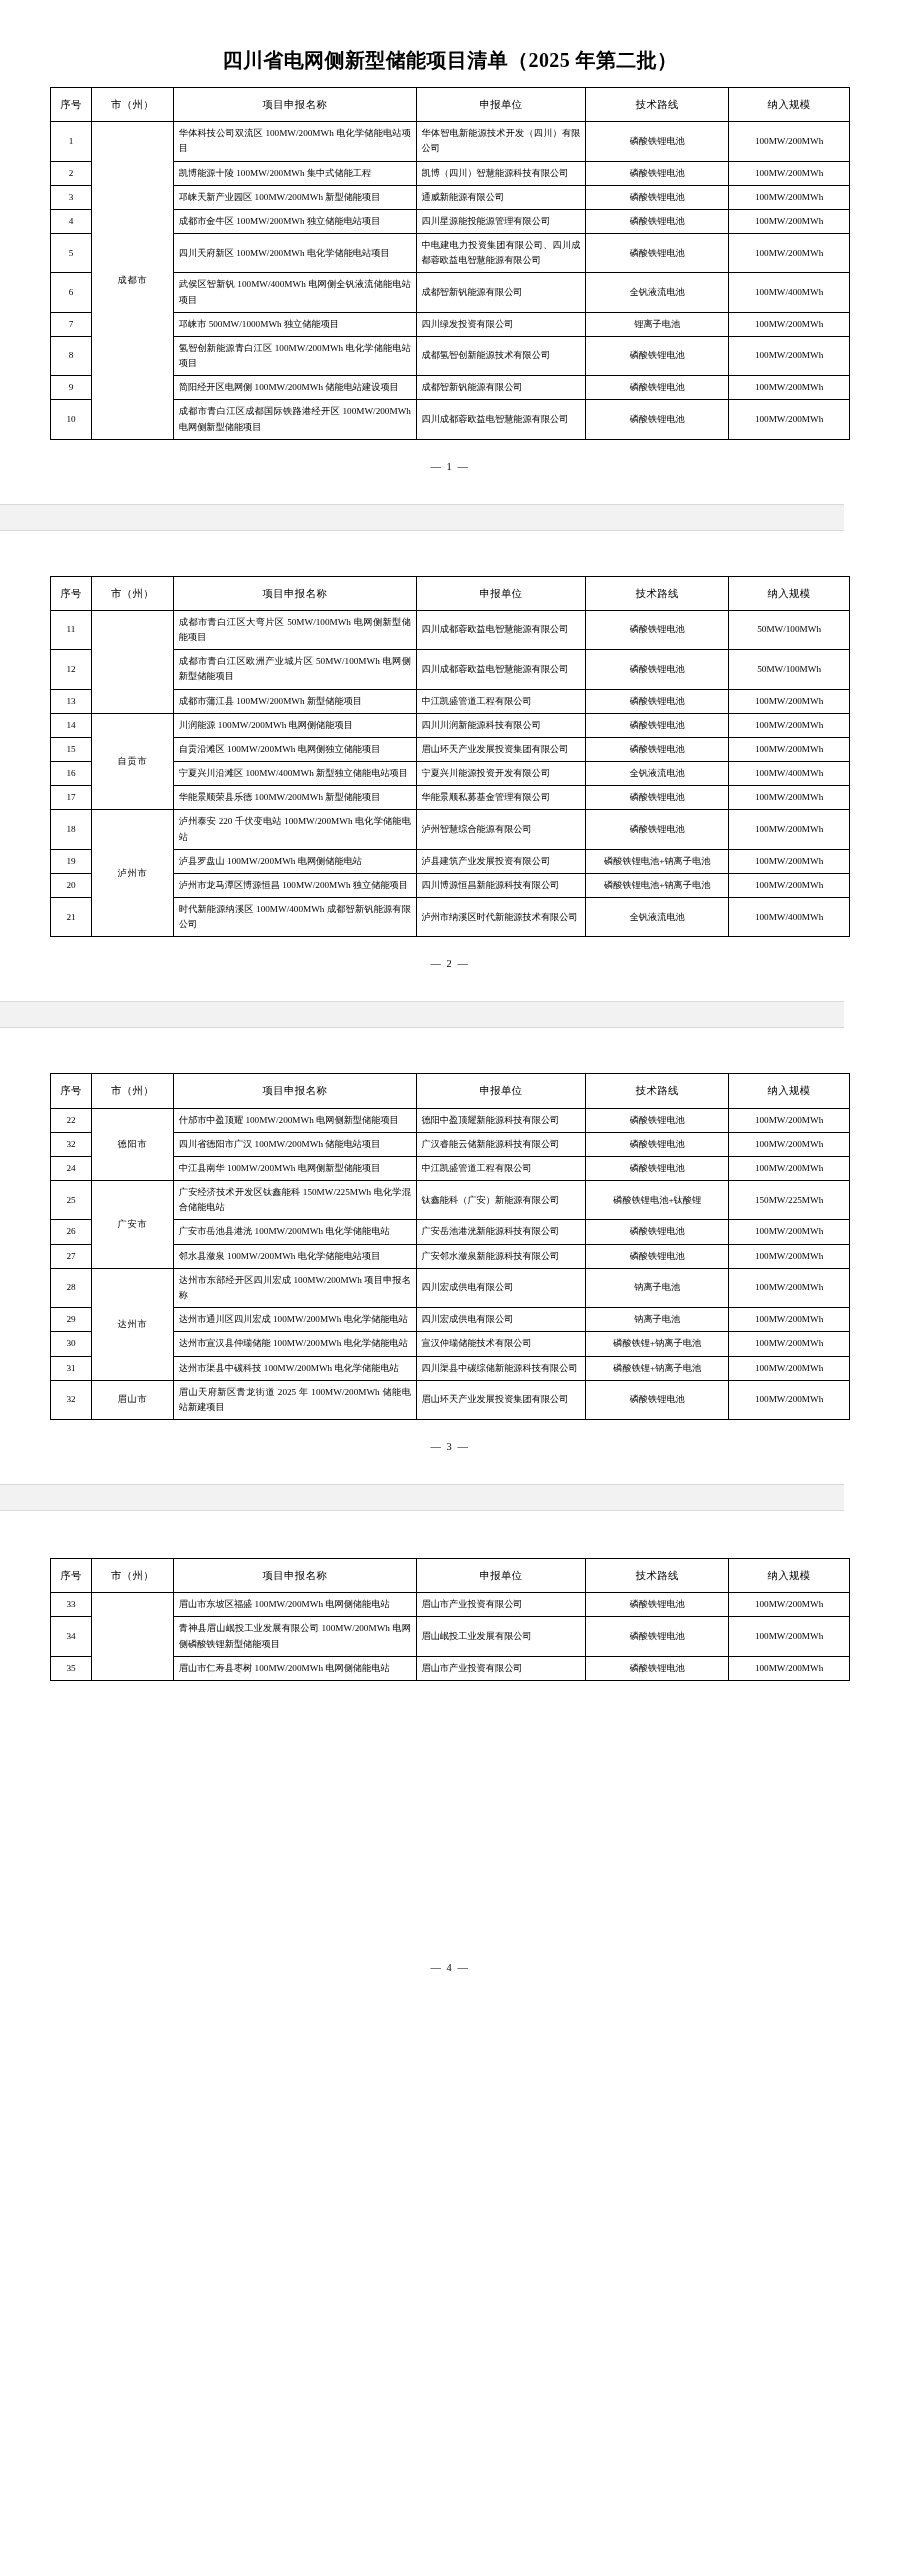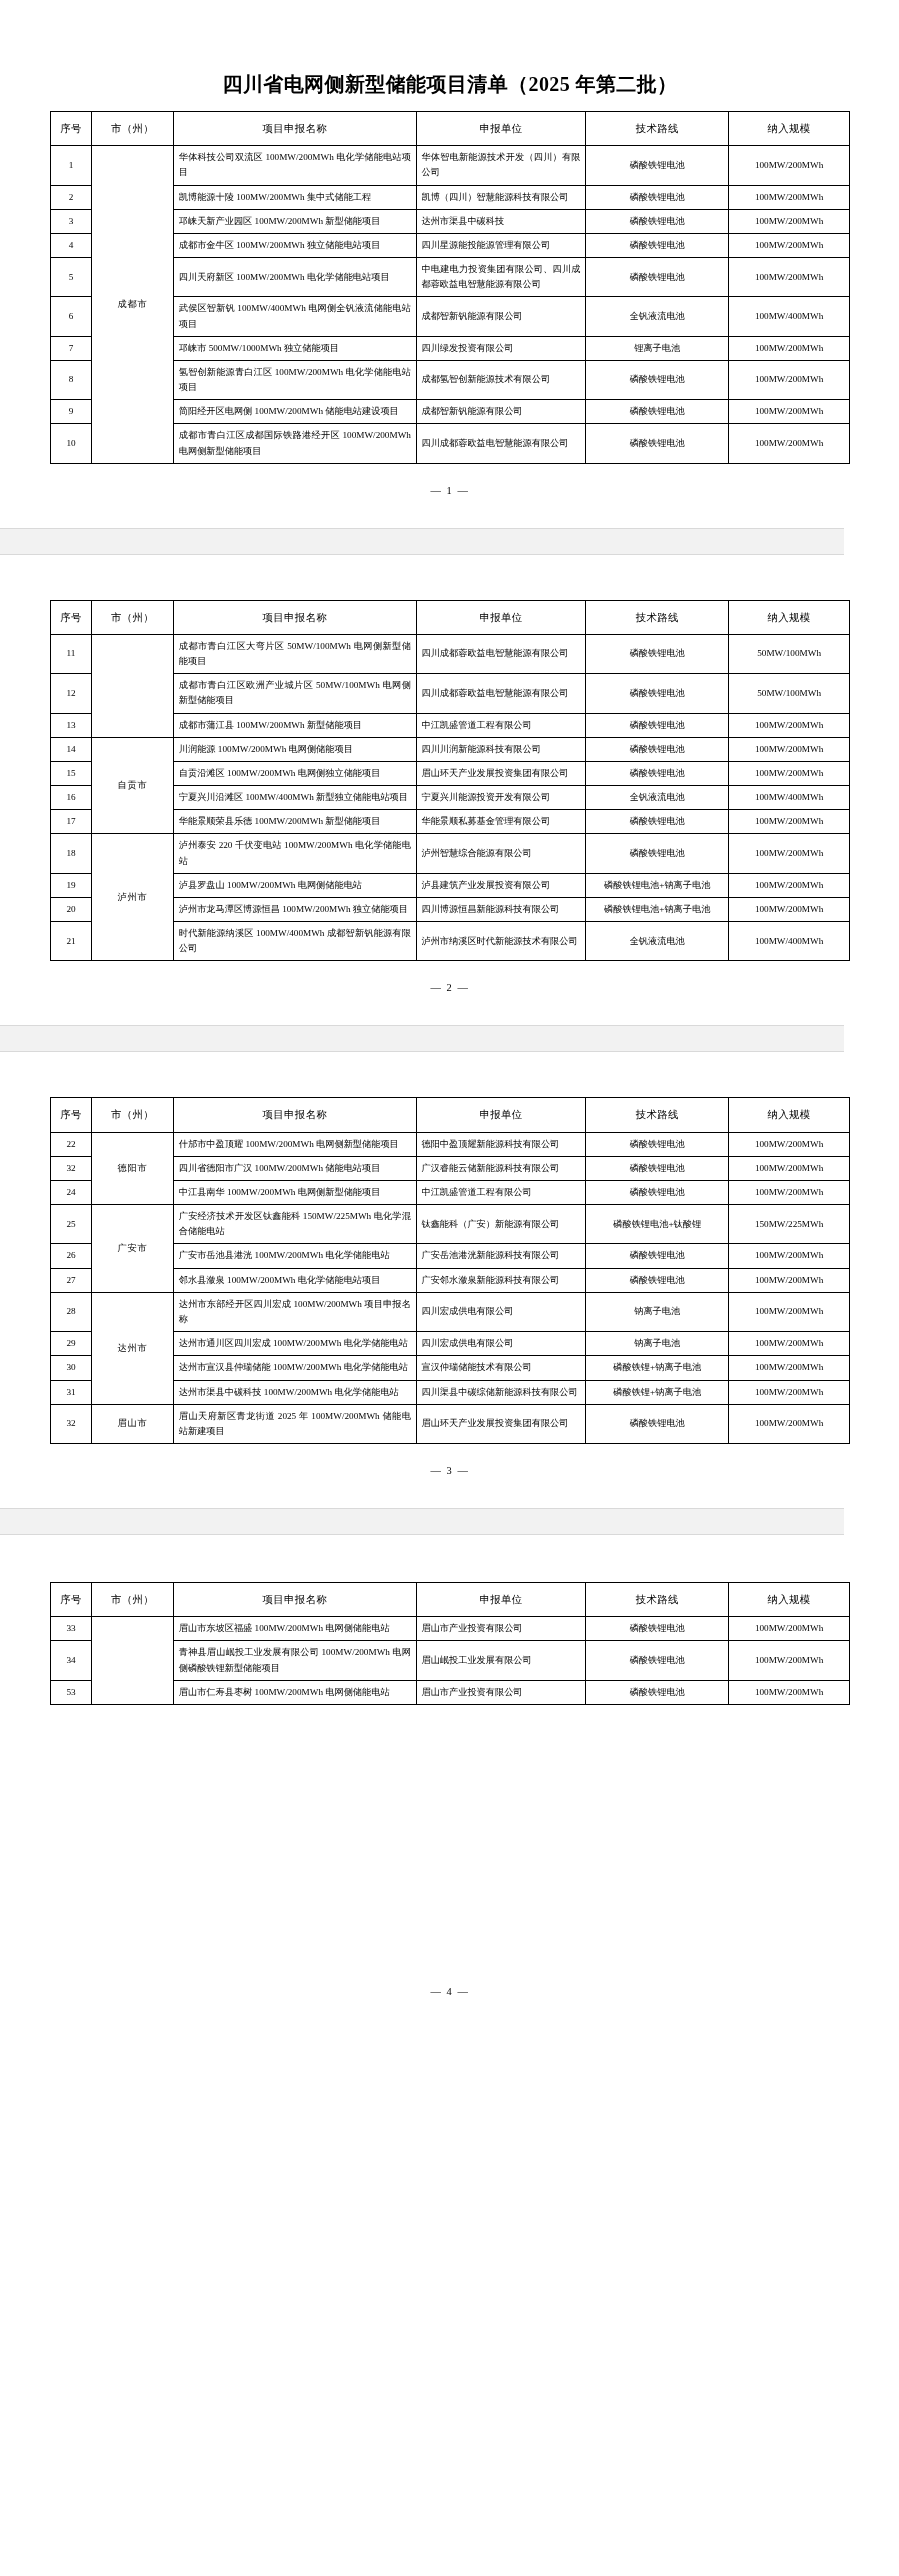--- a/index.html
+++ b/index.html
@@ -5,21 +5,21 @@
   * { box-sizing: border-box; }
   html, body {
     margin: 0; padding: 0;
     background: #ffffff;
   }
   body {
     width: 900px;
     font-family: "Liberation Serif", "DejaVu Serif", serif;
     color: #000000;
   }
-  .doc { width: 844px; margin-top: 24px; }
+  .doc { width: 844px; }
 
   .page {
     width: 900px;
     position: relative;
     background: #ffffff;
   }
   .page-inner {
     padding: 0 50px;
   }
 
@@ -138,21 +138,21 @@
           <tr>
             <td class="no">2</td>
             <td class="proj">凯博能源十陵 100MW/200MWh 集中式储能工程</td>
             <td class="unit">凯博（四川）智慧能源科技有限公司</td>
             <td class="tech">磷酸铁锂电池</td>
             <td class="scale">100MW/200MWh</td>
           </tr>
           <tr>
             <td class="no">3</td>
             <td class="proj">邛崃天新产业园区 100MW/200MWh 新型储能项目</td>
-            <td class="unit">达州市渠县中碳科技</td>
+            <td class="unit">通威新能源有限公司</td>
             <td class="tech">磷酸铁锂电池</td>
             <td class="scale">100MW/200MWh</td>
           </tr>
           <tr>
             <td class="no">4</td>
             <td class="proj">成都市金牛区 100MW/200MWh 独立储能电站项目</td>
             <td class="unit">四川星源能投能源管理有限公司</td>
             <td class="tech">磷酸铁锂电池</td>
             <td class="scale">100MW/200MWh</td>
           </tr>
@@ -461,21 +461,21 @@
             <td class="scale">100MW/200MWh</td>
           </tr>
           <tr>
             <td class="no">34</td>
             <td class="proj">青神县眉山岷投工业发展有限公司 100MW/200MWh 电网侧磷酸铁锂新型储能项目</td>
             <td class="unit">眉山岷投工业发展有限公司</td>
             <td class="tech">磷酸铁锂电池</td>
             <td class="scale">100MW/200MWh</td>
           </tr>
           <tr>
-            <td class="no">53</td>
+            <td class="no">35</td>
             <td class="proj">眉山市仁寿县枣树 100MW/200MWh 电网侧储能电站</td>
             <td class="unit">眉山市产业投资有限公司</td>
             <td class="tech">磷酸铁锂电池</td>
             <td class="scale">100MW/200MWh</td>
           </tr>
         </tbody>
       </table>
       <div class="page-tail"></div>
       <div class="page-footer">— 4 —</div>
     </div>

